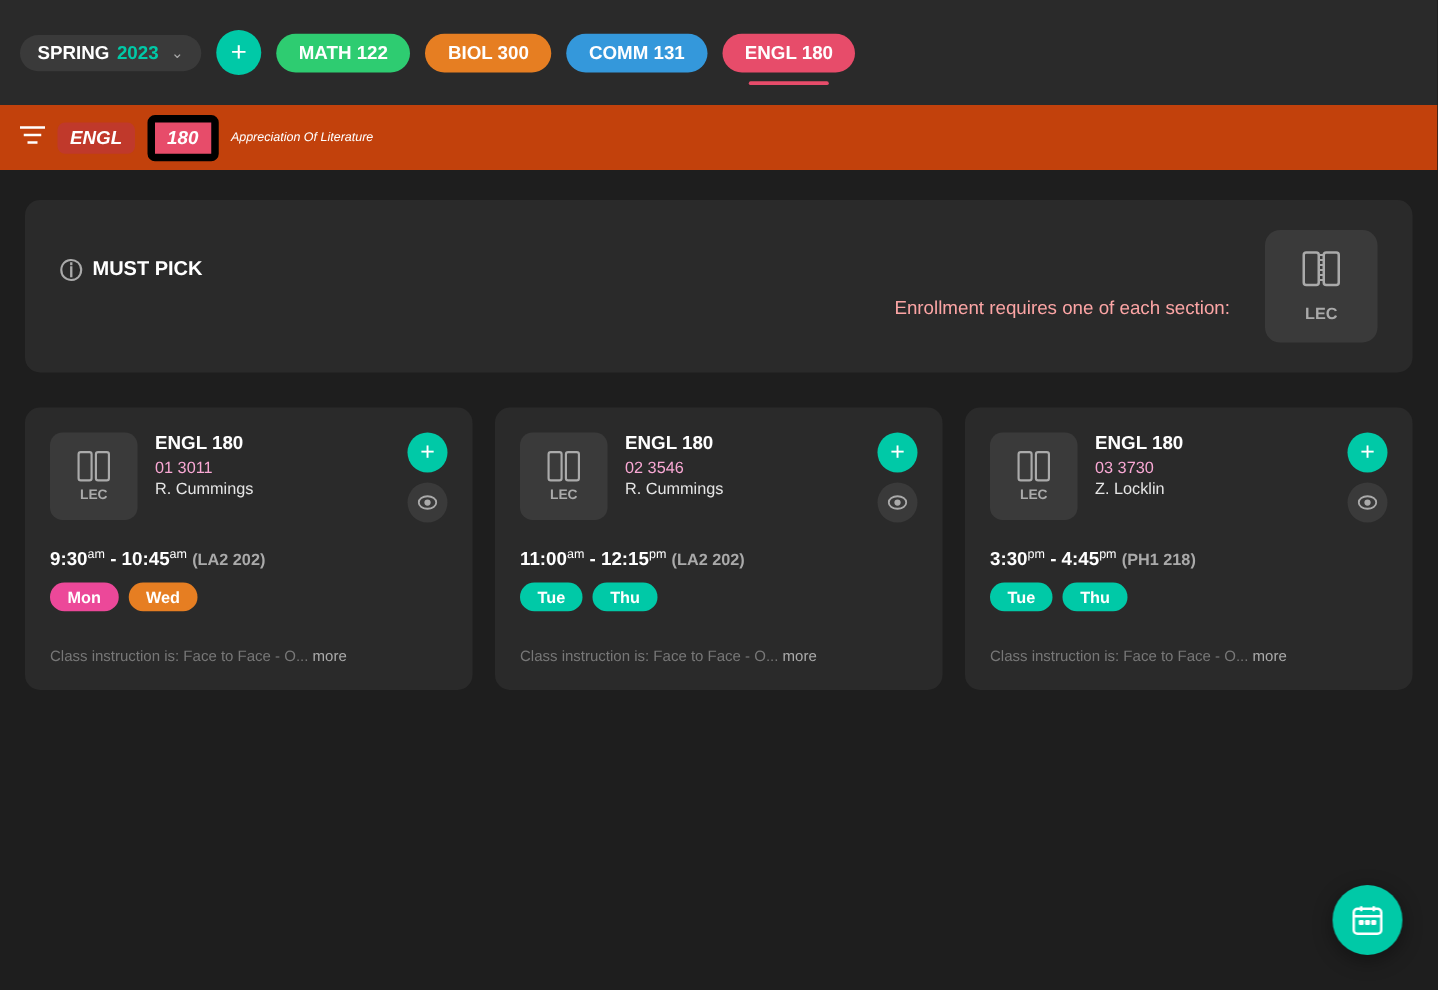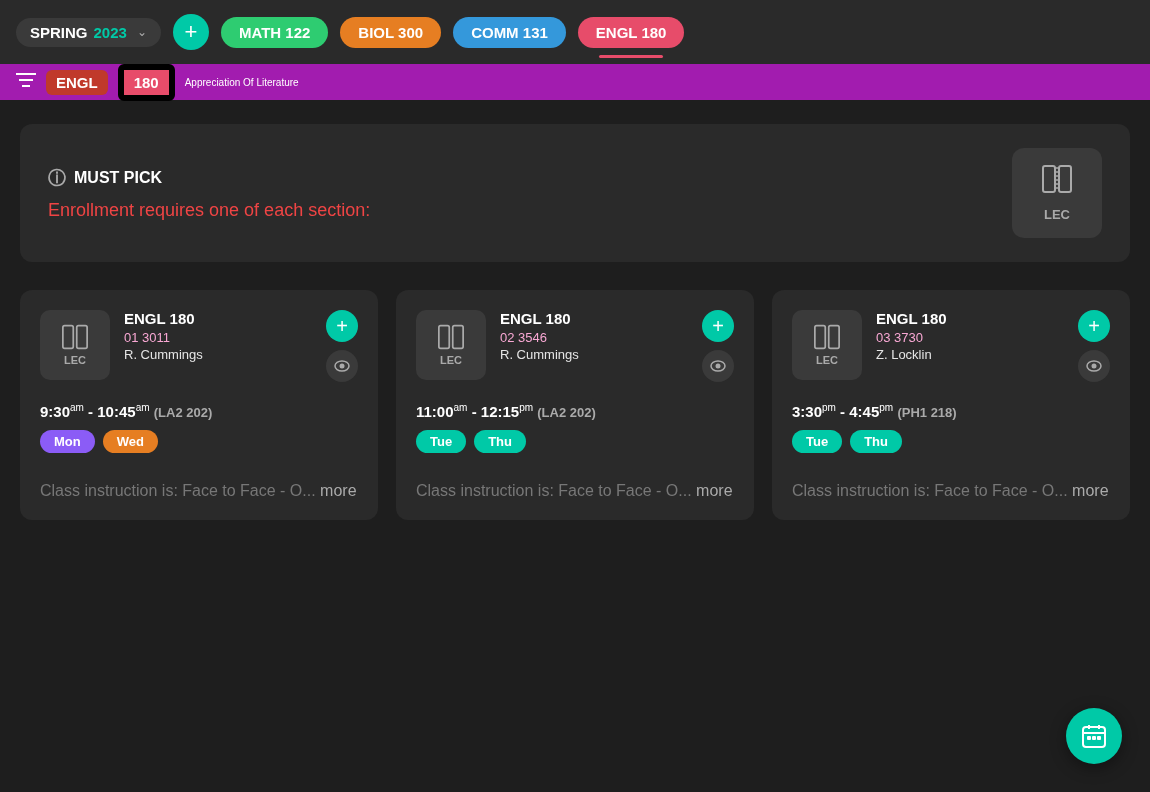--- a/index.html
+++ b/index.html
@@ -7,21 +7,21 @@
       background: #1e1e1e;
       font-family: -apple-system, BlinkMacSystemFont, 'Segoe UI', sans-serif;
       width: 1150px;
       min-height: 792px;
       overflow: hidden;
     }
 
     
     .top-nav {
       background: #2a2a2a;
-      height: 64px;
+      height: 84px;
       display: flex;
       align-items: center;
       padding: 0 16px;
       gap: 12px;
     }
     .semester-selector {
       display: flex;
       align-items: center;
       background: #3a3a3a;
       border-radius: 20px;
@@ -91,26 +91,27 @@
       left: 50%;
       transform: translateX(-50%);
       width: 60%;
       height: 3px;
       background: #e74c6a;
       border-radius: 2px;
     }
 
     
     .course-header {
-      background: #a21caf;
-      height: 36px;
+      background: #c2410c;
+      height: 52px;
       display: flex;
       align-items: center;
       padding: 0 16px;
       gap: 10px;
+      font-style: italic;
     }
     .filter-icon {
       color: #fff;
       font-size: 18px;
       cursor: pointer;
     }
     .course-badge {
       border-radius: 6px;
       padding: 4px 10px;
       font-weight: 700;
@@ -150,22 +151,23 @@
       display: flex;
       align-items: center;
       gap: 8px;
       margin-bottom: 10px;
     }
     .must-pick-title .info-icon {
       color: #aaa;
       font-size: 18px;
     }
     .must-pick-desc {
-      color: #ef4444;
-      font-size: 18px;
+      color: #fca5a5;
+      font-size: 15px;
+      text-align: right;
     }
     .lec-icon-box {
       background: #3a3a3a;
       border-radius: 12px;
       width: 90px;
       height: 90px;
       display: flex;
       flex-direction: column;
       align-items: center;
       justify-content: center;
@@ -286,27 +288,27 @@
       gap: 8px;
       margin-bottom: 12px;
     }
     .day-badge {
       border-radius: 20px;
       padding: 4px 14px;
       font-size: 13px;
       font-weight: 600;
       color: #fff;
     }
-    .day-mon { background: #8b5cf6; }
+    .day-mon { background: #ec4899; }
     .day-wed { background: #e67e22; }
     .day-tue { background: #00c9a7; }
     .day-thu { background: #00c9a7; }
     .section-desc {
       color: #777;
-      font-size: 16px;
+      font-size: 12px;
       margin-top: 29px;
     }
     .section-desc .more-link {
       color: #aaa;
       cursor: pointer;
     }
 
     
     .floating-cal {
       position: fixed;

